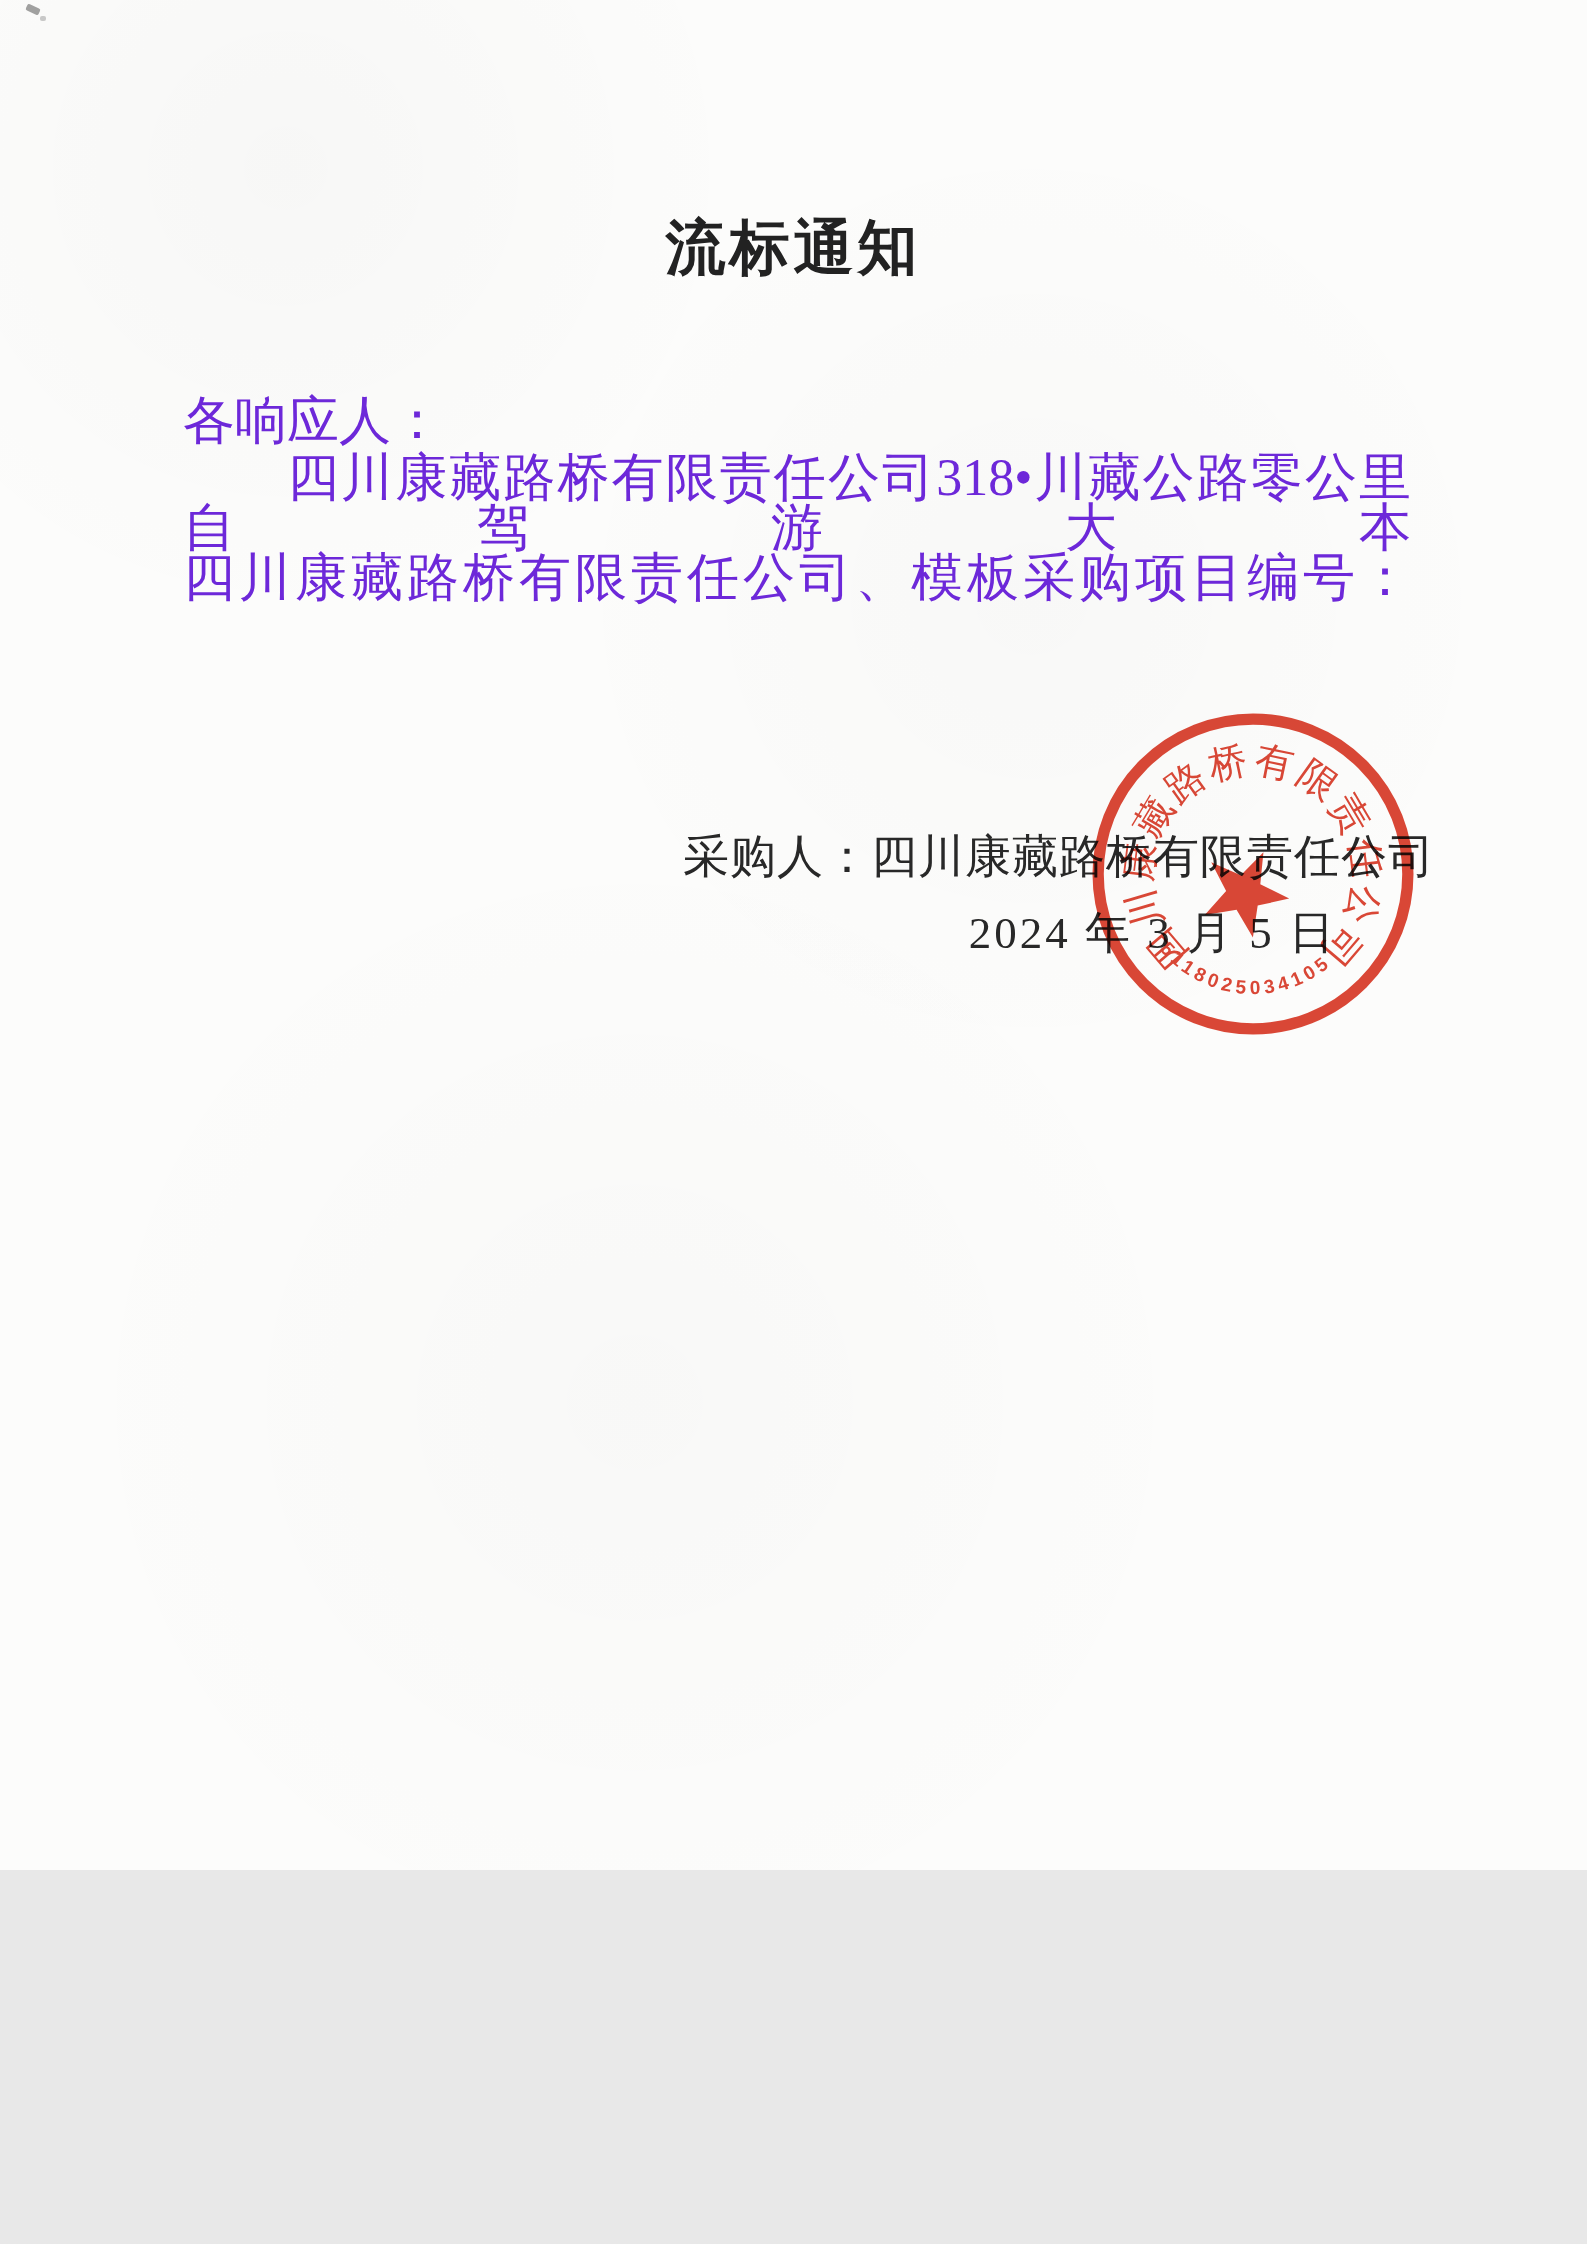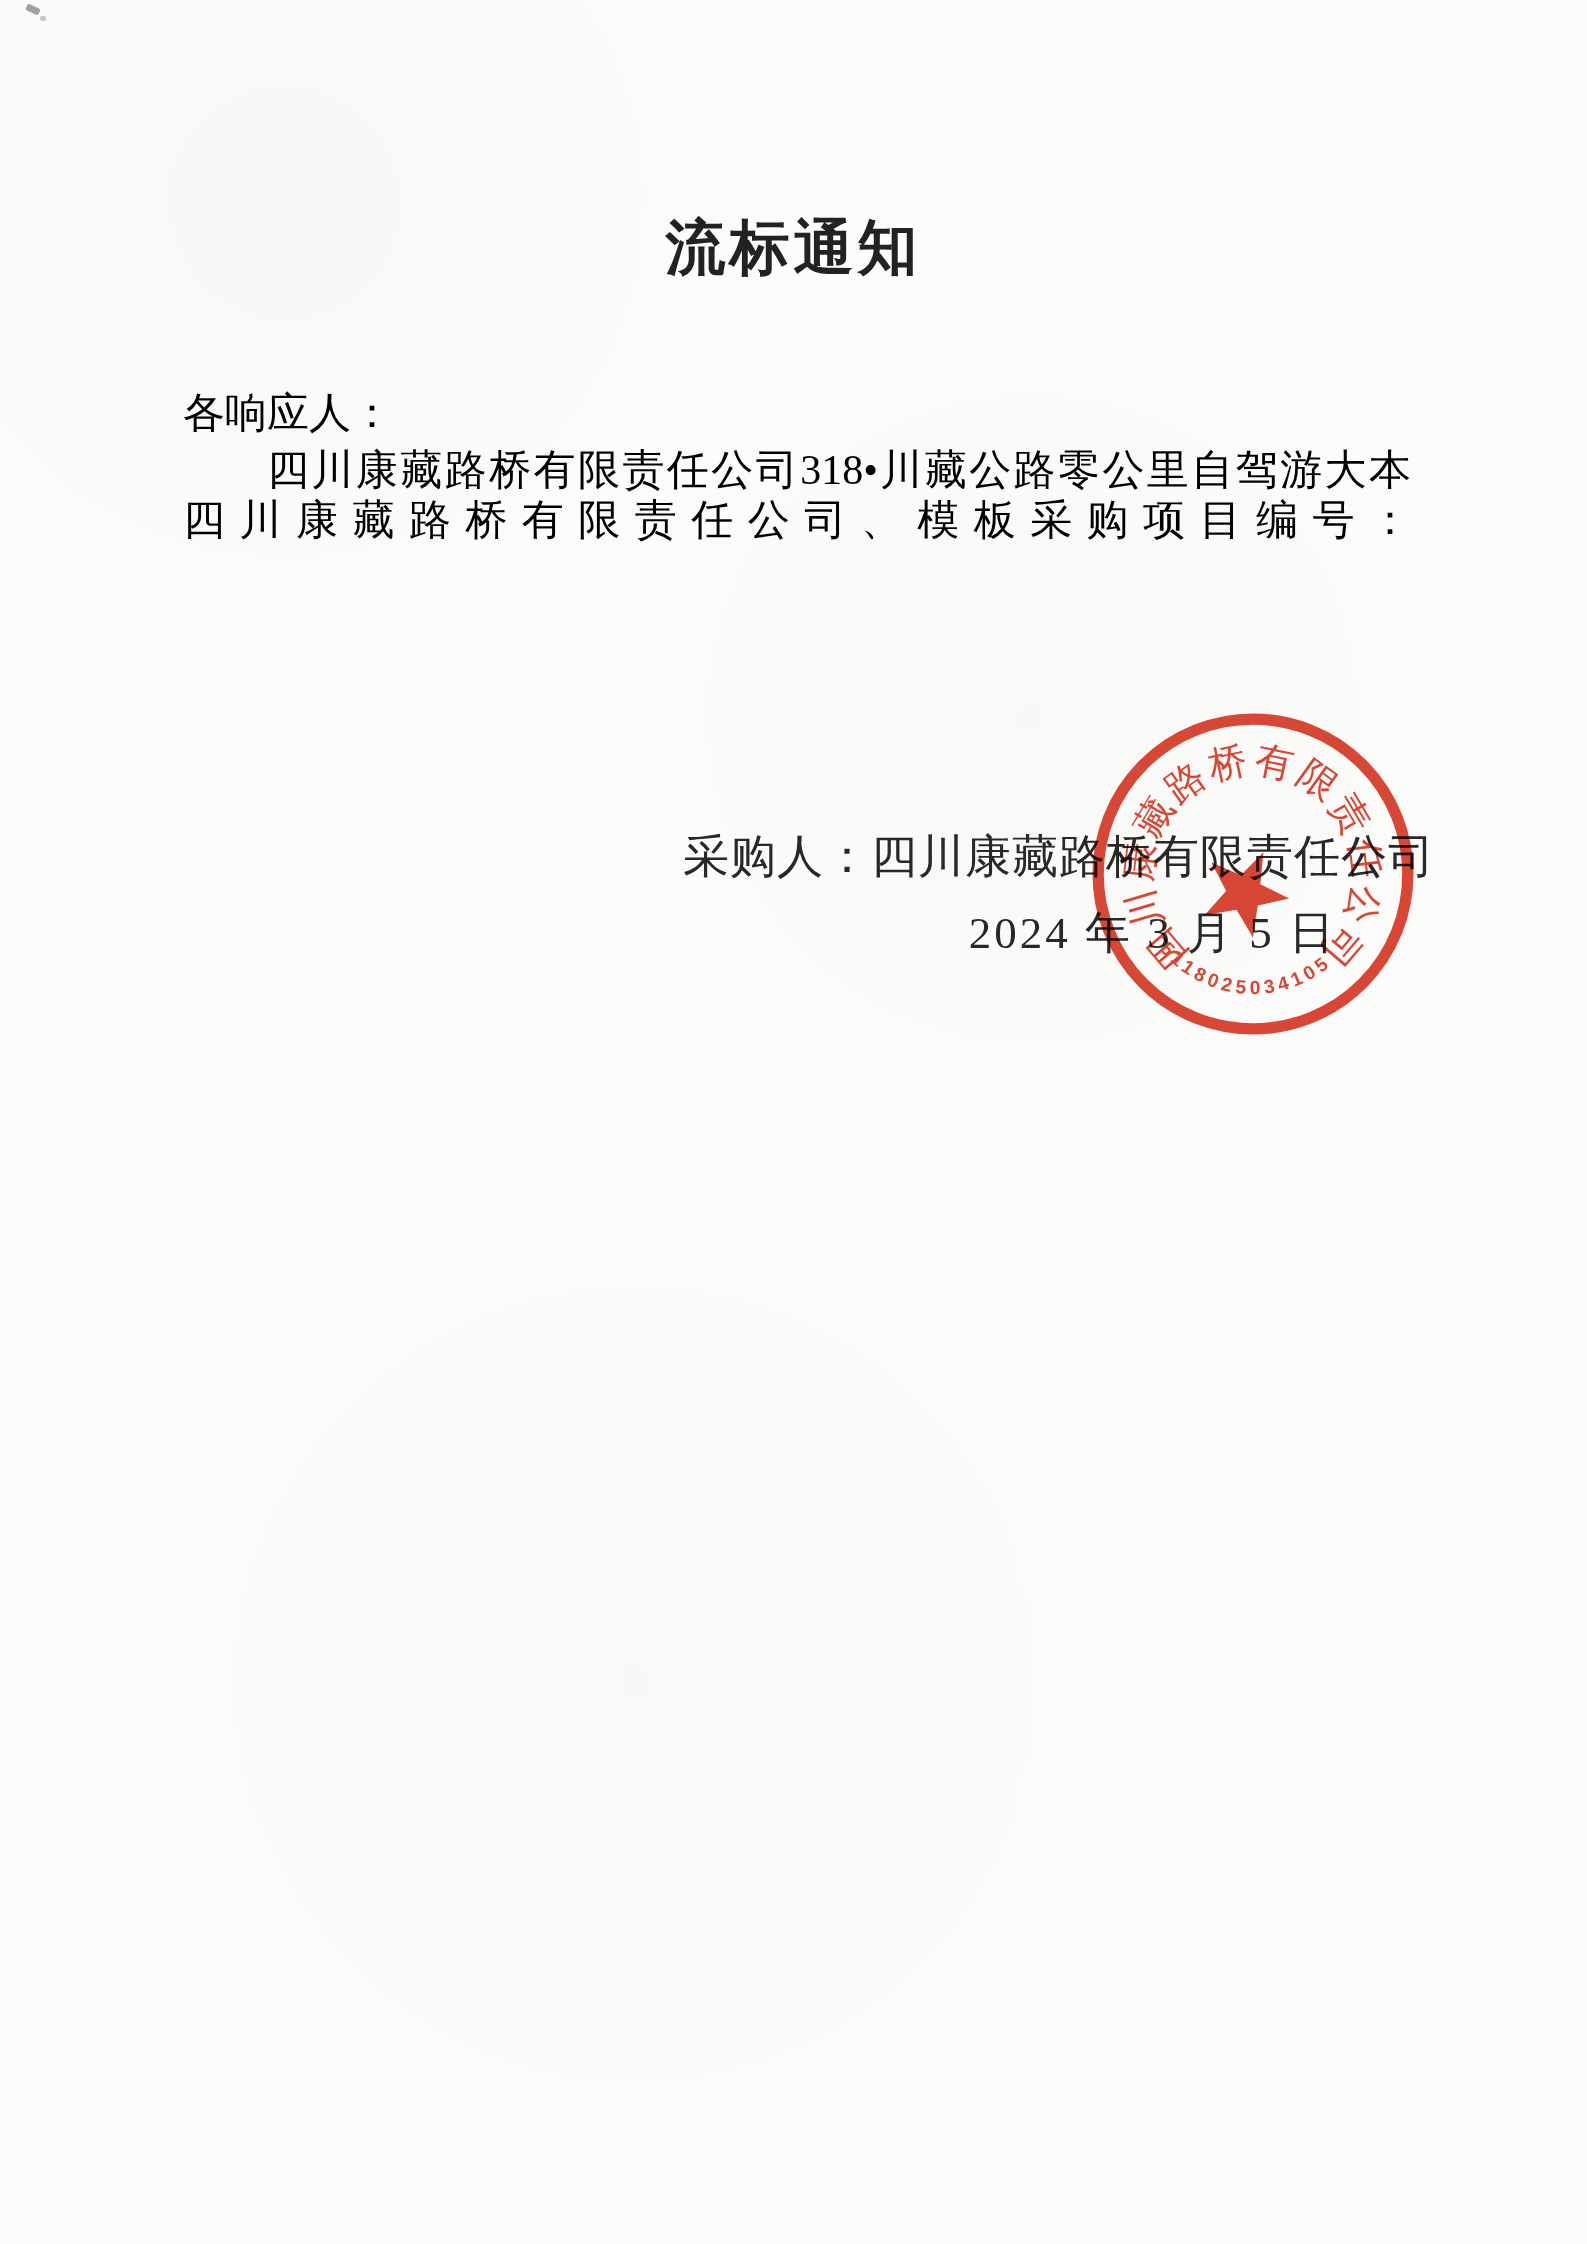--- a/index.html
+++ b/index.html
@@ -1,20 +1,20 @@
 <!DOCTYPE html>
 <html><head>
 <meta charset="utf-8">
 <style>
   * { margin: 0; padding: 0; box-sizing: border-box; }
   html, body { background: #e8e8e8; }
   .page {
     position: relative;
     width: 1587px;
-    height: 2244px;
+    height: 1870px;
     margin: 0 auto;
     background: #fcfcfb;
     font-family: "Liberation Serif", "DejaVu Serif", serif;
     color: #262626;
     overflow: hidden;
   }
   
   .page::before {
     content: "";
     position: absolute; inset: 0;
@@ -41,25 +41,25 @@
     text-align: center;
     font-size: 60px;
     font-weight: bold;
     letter-spacing: 4px;
     color: #222;
   }
 
   .body-block {
     position: absolute;
     left: 183px;
-    top: 388px;
+    top: 396px;
     width: 1228px;
-    font-size: 42px;
+    font-size: 52px;
     line-height: 50px;
-    color: #000000;
+    color: #6d28d9;
   }
   .salutation {
     margin-bottom: 7px;
   }
   .para-line { display: block; }
   .para-line.justify-fill {
     text-align: justify;
     text-align-last: justify;
   }
   .para-line.indent { text-indent: 2em; }

